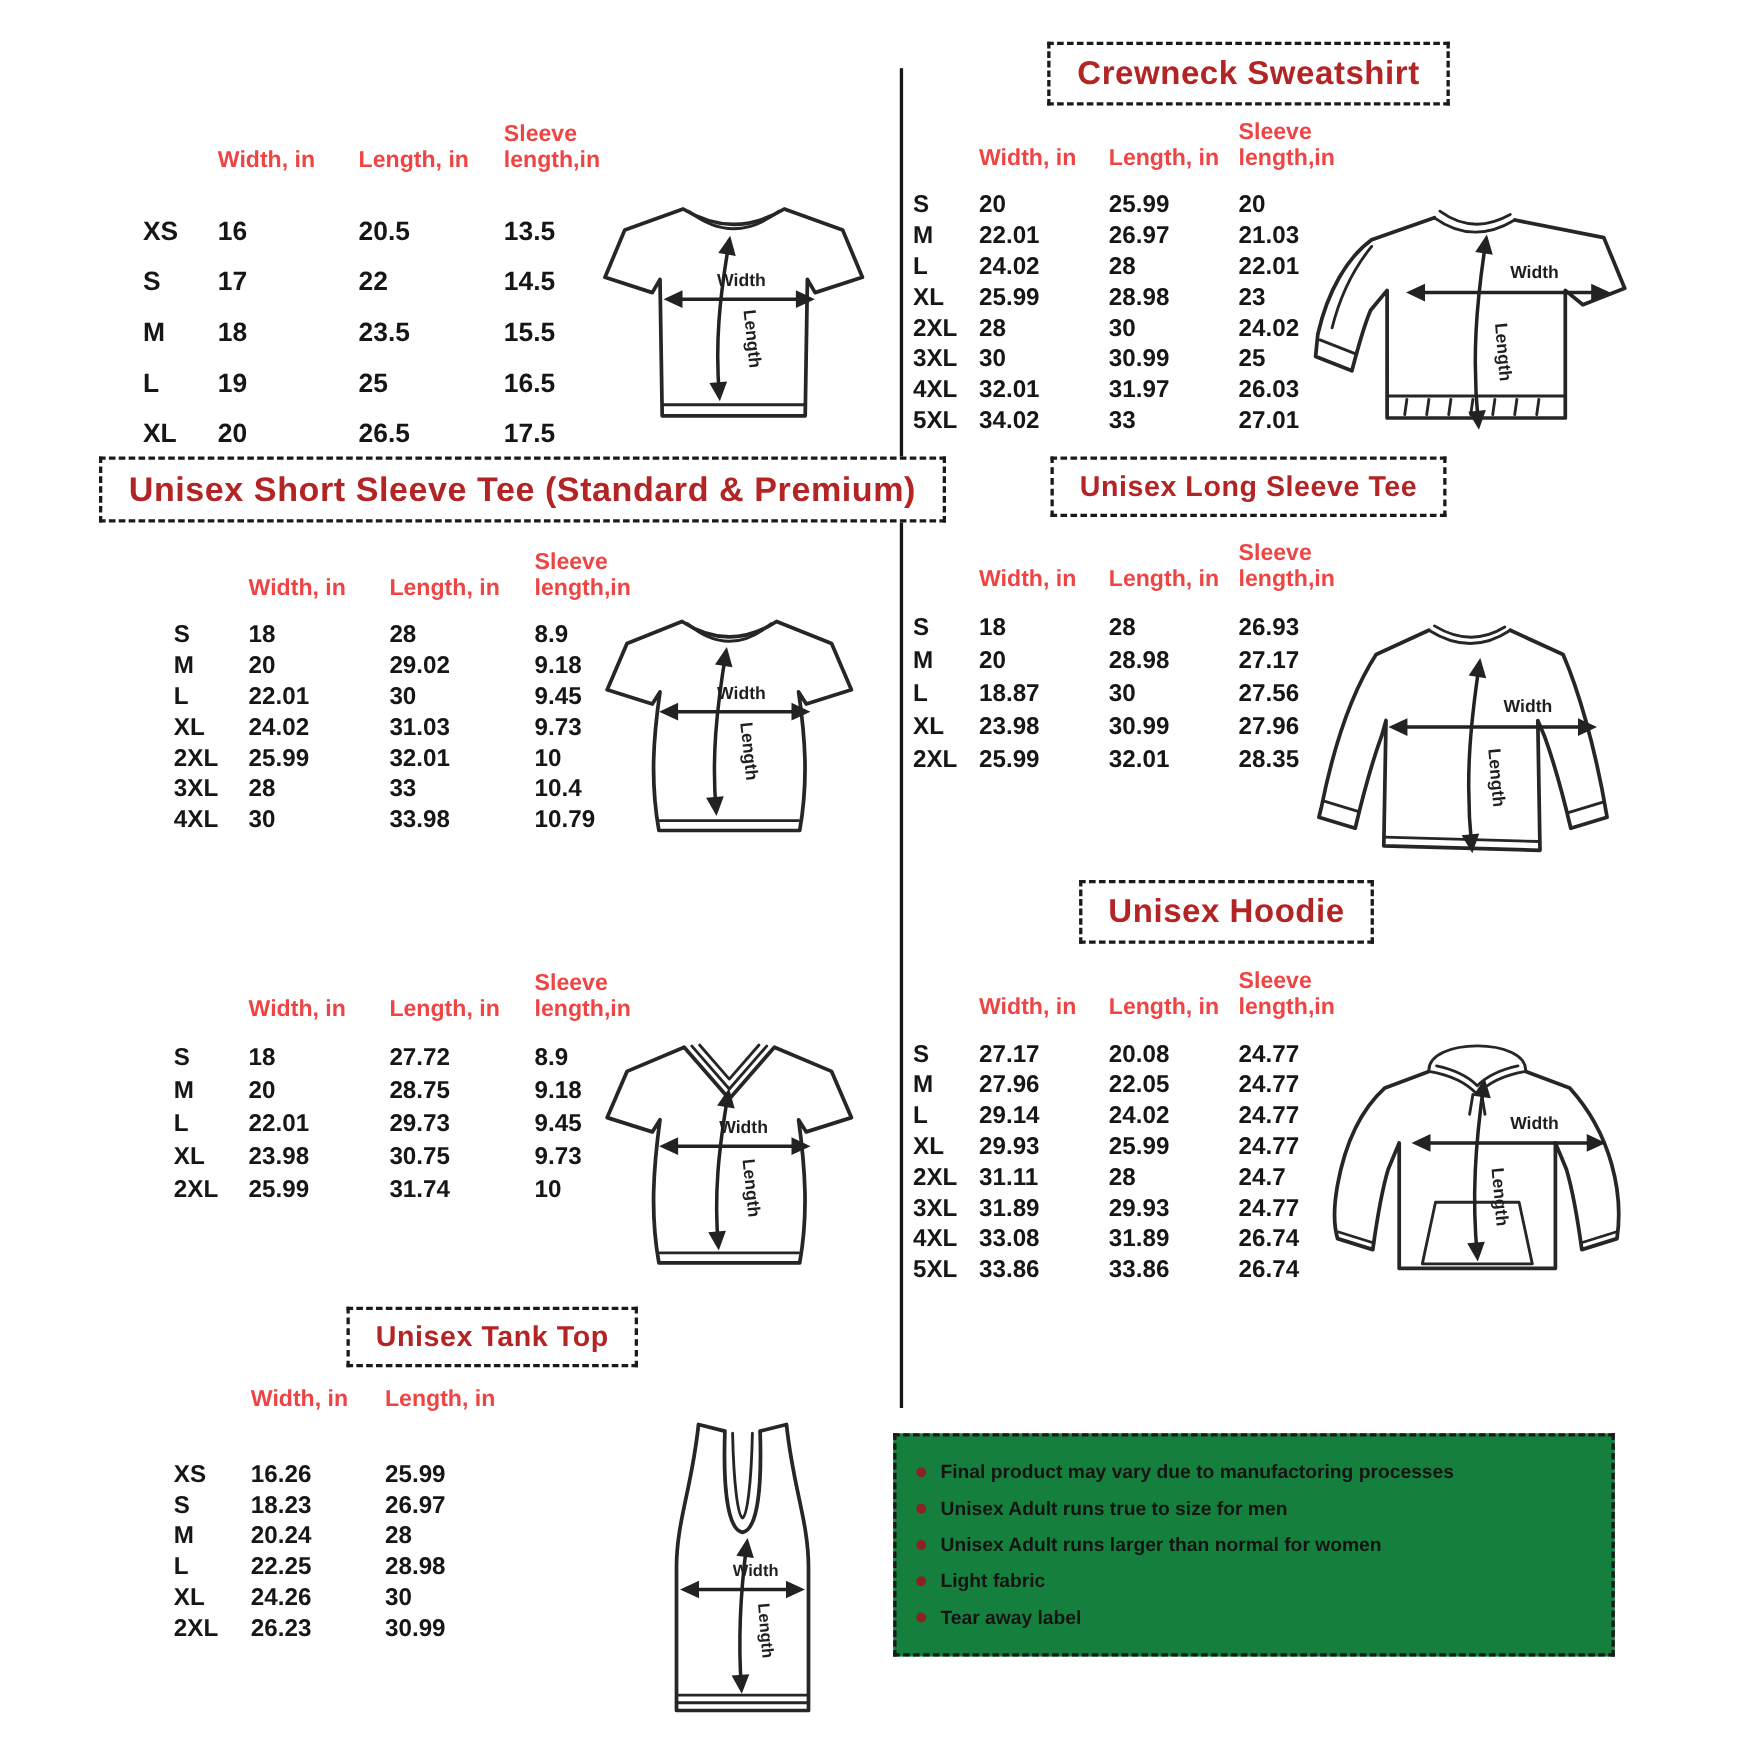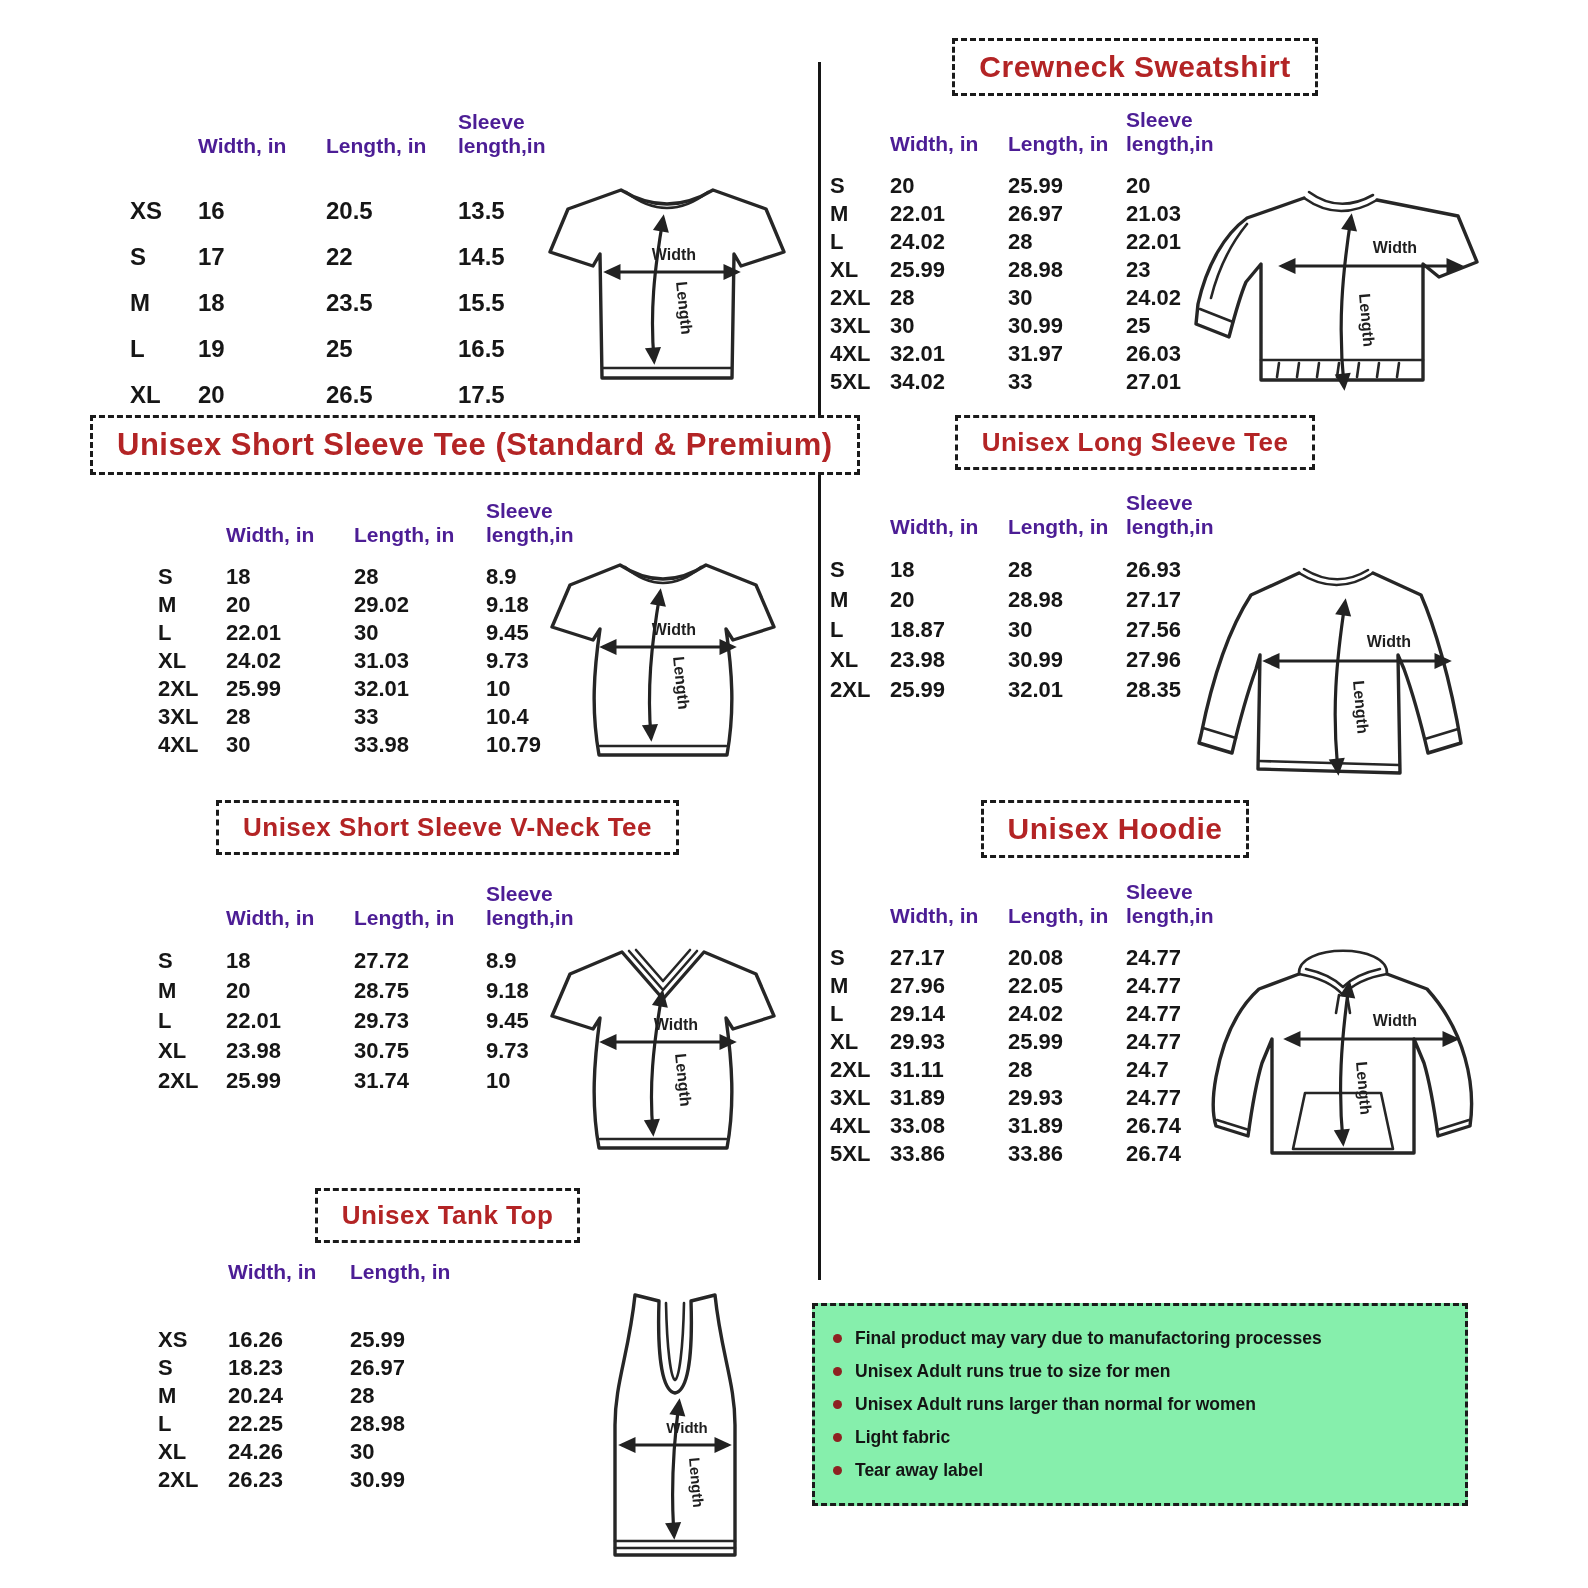--- a/index.html
+++ b/index.html
@@ -6,36 +6,36 @@
   .page{position:relative;width:1588px;height:1588px;background:#ffffff;overflow:hidden;
         font-family:"Liberation Sans","DejaVu Sans",sans-serif;color:#1d1d1d}
   .divider{position:absolute;left:818px;top:62px;width:3px;height:1218px;background:#161616}
   .sec{position:absolute}
   .title-wrap{text-align:center;width:100%}
   .title-box{display:inline-block;border:3px dashed #1a1a1a;padding:9px 24px;font-weight:700;
              font-size:30px;color:#b32425;letter-spacing:.5px;background:#fff;white-space:nowrap}
   .title-md{font-size:26px}
   .title-sm{font-size:31px}
   .size-table{position:absolute;border-collapse:collapse;table-layout:fixed}
-  .size-table th{color:#4c1d95;font-size:21px;font-weight:700;text-align:left;vertical-align:bottom;
+  .size-table th{color:#ef4444;font-size:21px;font-weight:700;text-align:left;vertical-align:bottom;
                  padding:0 0 16px 0;white-space:pre-line;line-height:24px}
   .size-table td{font-weight:700;text-align:left;padding:0;color:#161616}
   .t-roomy th{padding-bottom:30px}
   .t-tank th{padding-bottom:42px}
   .t-roomy td{font-size:24px;height:46px}
   .t-compact td{font-size:22px;height:28px}
   .t-mid td{font-size:22px;height:30px}
   .garment{position:absolute}
   .ln{fill:#ffffff;stroke:#262626;stroke-width:3.4;stroke-linecap:round;stroke-linejoin:round}
   .ln2{fill:none;stroke:#262626;stroke-width:2.6;stroke-linecap:round;stroke-linejoin:round}
   .dim{fill:none;stroke:#222222;stroke-width:3.2;stroke-linecap:round}
   .svgt{font:700 16px "Liberation Sans",sans-serif;fill:#1f1f1f}
   .svgt-s{font:700 15px "Liberation Sans",sans-serif;fill:#1f1f1f}
   .notes-box{position:absolute;left:812px;top:1303px;width:656px;border:3px dashed #1a1a1a;
-             padding:16px 18px;box-sizing:border-box;background:#86efac}
+             padding:16px 18px;box-sizing:border-box;background:#15803d}
   .notes-box ul{list-style:none;margin:0;padding:0}
   .notes-box li{font-size:17.5px;font-weight:700;line-height:33px;display:flex;align-items:center;
                 white-space:nowrap;color:#141414}
   .notes-box li::before{content:"";flex:0 0 auto;width:9px;height:9px;border-radius:50%;
                 background:#8e2121;margin-right:13px}
 </style>
 </head>
 <body>
 
 <div class="page">
@@ -340,25 +340,20 @@
       <path class="ln2" d="M238,196 L271,186"></path>
       <path class="ln2" d="M72,218 L212,222"></path>
       <path class="dim" marker-start="url(#ah)" marker-end="url(#ah)" d="M80,118 L260,118"></path>
       <path class="dim" marker-start="url(#ah)" marker-end="url(#ah)" d="M158,60 C149,120 145,168 151,228"></path>
       <text class="svgt" text-anchor="middle" x="202" y="104">Width</text>
       <text class="svgt" transform="translate(166,138) rotate(85)">Length</text>
     </svg>
   </div>
 
   <div class="sec" style="left:90px;top:800px;width:715px;height:388px">
-    <div class="title-wrap">
-      <div class="title-box title-md">
-        <span>Unisex Short Sleeve V-Neck Tee</span>
-      </div>
-    </div>
     <table class="size-table t-mid" style="left:68px;top:82px">
       <colgroup>
           <col style="width:68px">
           <col style="width:128px">
           <col style="width:132px">
           <col style="width:118px">
         </colgroup>
       <thead>
         <tr>
           <th></th>

